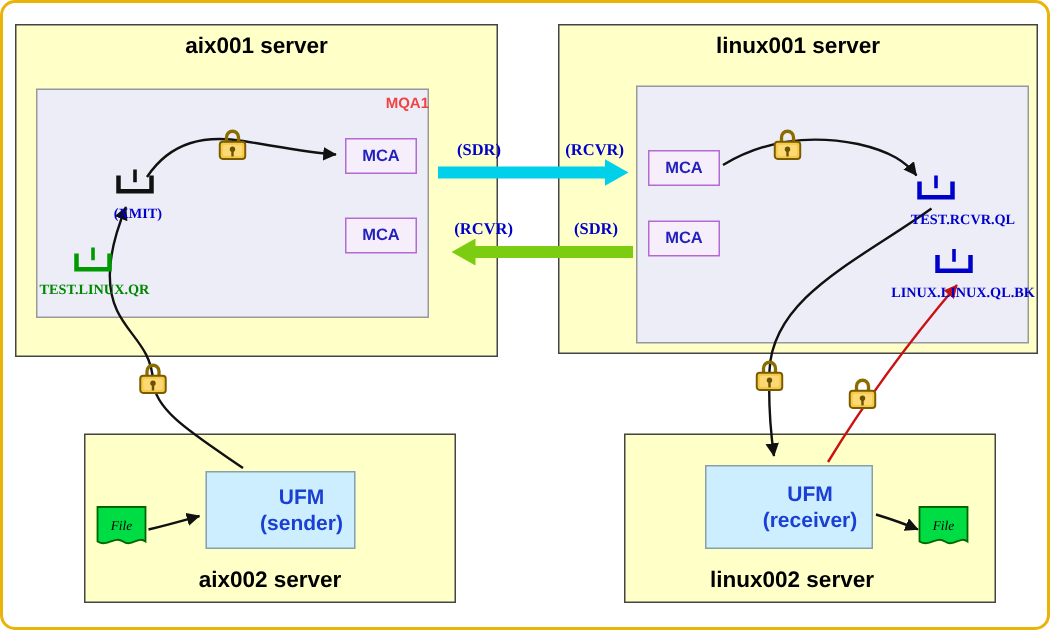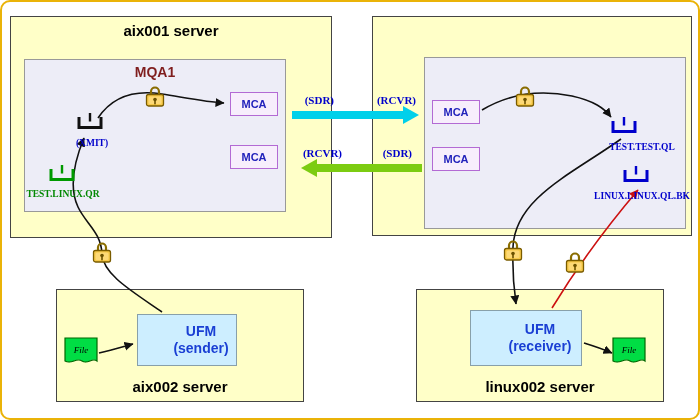--- a/index.html
+++ b/index.html
@@ -3,21 +3,21 @@
 <meta charset="utf-8">
 <style>
   * { margin:0; padding:0; box-sizing:border-box; }
   html,body { background:#ffffff; font-family:"Liberation Sans", sans-serif; }
   .canvas { position:relative; width:700px; height:420px; background:#ffffff;
             border:2px solid #eab308; border-radius:10px; overflow:hidden; }
   .abs { position:absolute; }
   .server { background:#ffffc8; border:1px solid #444444; }
   .qm { background:#ededf7; border:1px solid #999999; }
   .server-title { font-size:15px; font-weight:600; color:#000; text-align:center; }
-  .qm-title { font-size:14px; font-weight:600; color:#7f1d1d; text-align:center; }
+  .qm-title { font-size:10px; font-weight:600; color:#ef4444; text-align:right; }
   .mca { background:#f7eefc; border:1.5px solid #b36ad4; color:#2222bb;
          font-weight:bold; font-size:11px; display:flex; align-items:center;
          justify-content:center; font-family:"Liberation Sans", sans-serif; }
   .ufm { background:#cdeeff; border:1px solid #88a0aa; color:#1a3fd4; font-weight:bold;
          font-size:14px; line-height:1.25; display:flex; align-items:center;
          justify-content:center; text-align:center; white-space:pre-line;padding-left:28px; }
   .chan { font-family:"Liberation Serif", serif; font-weight:bold; font-size:11px;
           color:#0000cc; text-align:right; }
   .qlabel { font-family:"Liberation Serif", serif; font-weight:bold; font-size:9.5px;
             text-align:center; }
@@ -76,22 +76,23 @@
     <line x1="420" y1="166" x2="314" y2="166" stroke="#7ccc11" stroke-width="8" marker-end="url(#m-green)"></line>
     <path d="M480,108 C510,90 540,88 570,94 C592,99 602,106 609,115" fill="none" stroke="#111" stroke-width="1.6" marker-end="url(#m-black)"></path>
     <path d="M619,137 C570,172 513,196 511,245 C510,272 512,288 514,302" fill="none" stroke="#111" stroke-width="1.6" marker-end="url(#m-black)"></path>
     <path d="M160,310 C128,288 101,272 100,252 C99,230 84,222 76,205 C68,188 70,165 82,136" fill="none" stroke="#111" stroke-width="1.6" marker-end="url(#m-black)"></path>
     <path d="M550,306 C572,270 602,228 636,188" fill="none" stroke="#cc1111" stroke-width="1.6" marker-end="url(#m-red)"></path>
     <path d="M97,351 C110,348 120,345 131,342" fill="none" stroke="#111" stroke-width="1.6" marker-end="url(#m-black)"></path>
     <path d="M582,341 C595,345 603,348 610,351" fill="none" stroke="#111" stroke-width="1.6" marker-end="url(#m-black)"></path>
   </svg>
 
   <div class="abs server-title" style="left:8px; top:20px; width:322px;">aix001 server</div>
+  <div class="abs server-title" style="left:370px; top:20px; width:320px;">linux001 server</div>
   <div class="abs server-title" style="left:54px; top:376px; width:248px;">aix002 server</div>
-  <div class="abs server-title" style="left:414px; top:376px; width:248px;">linux002 server</div>
+  <div class="abs server-title" style="left:402px; top:376px; width:248px;">linux002 server</div>
   <div class="abs qm-title" style="left:22px; top:62px; width:262px;">MQA1</div>
 
   <div class="abs mca" style="left:228px; top:90px; width:48px; height:24px;">MCA</div>
   <div class="abs mca" style="left:228px; top:143px; width:48px; height:24px;">MCA</div>
   <div class="abs mca" style="left:430px; top:98px; width:48px; height:24px;">MCA</div>
   <div class="abs mca" style="left:430px; top:145px; width:48px; height:24px;">MCA</div>
 
   <div class="abs chan" style="left:288px; top:92px; width:44px;">(SDR)</div>
   <div class="abs chan" style="left:362px; top:92px; width:52px;">(RCVR)</div>
   <div class="abs chan" style="left:288px; top:145px; width:52px;">(RCVR)</div>
@@ -105,21 +106,21 @@
     </svg>
   <svg class="icon" style="left:608px; top:114px; color:#0000cc;" width="28" height="18">
       <use href="#sym-queue"></use>
     </svg>
   <svg class="icon" style="left:620px; top:163px; color:#0000cc;" width="28" height="18">
       <use href="#sym-queue"></use>
     </svg>
 
   <div class="abs qlabel blue" style="left:60px; top:136px; width:60px;">(XMIT)</div>
   <div class="abs qlabel green" style="left:6px; top:187px; width:110px;">TEST.LINUX.QR</div>
-  <div class="abs qlabel blue" style="left:590px; top:140px; width:100px;">TEST.TEST.QL</div>
+  <div class="abs qlabel blue" style="left:590px; top:140px; width:100px;">TEST.RCVR.QL</div>
   <div class="abs qlabel blue" style="left:582px; top:189px; width:116px;">LINUX.LINUX.QL.BK</div>
 
   <svg class="icon" style="left:142px; top:82px;" width="22" height="24">
       <use href="#sym-lock"></use>
     </svg>
   <svg class="icon" style="left:512px; top:82px;" width="22" height="24">
       <use href="#sym-lock"></use>
     </svg>
   <svg class="icon" style="left:89px; top:238px;" width="22" height="24">
       <use href="#sym-lock"></use>

